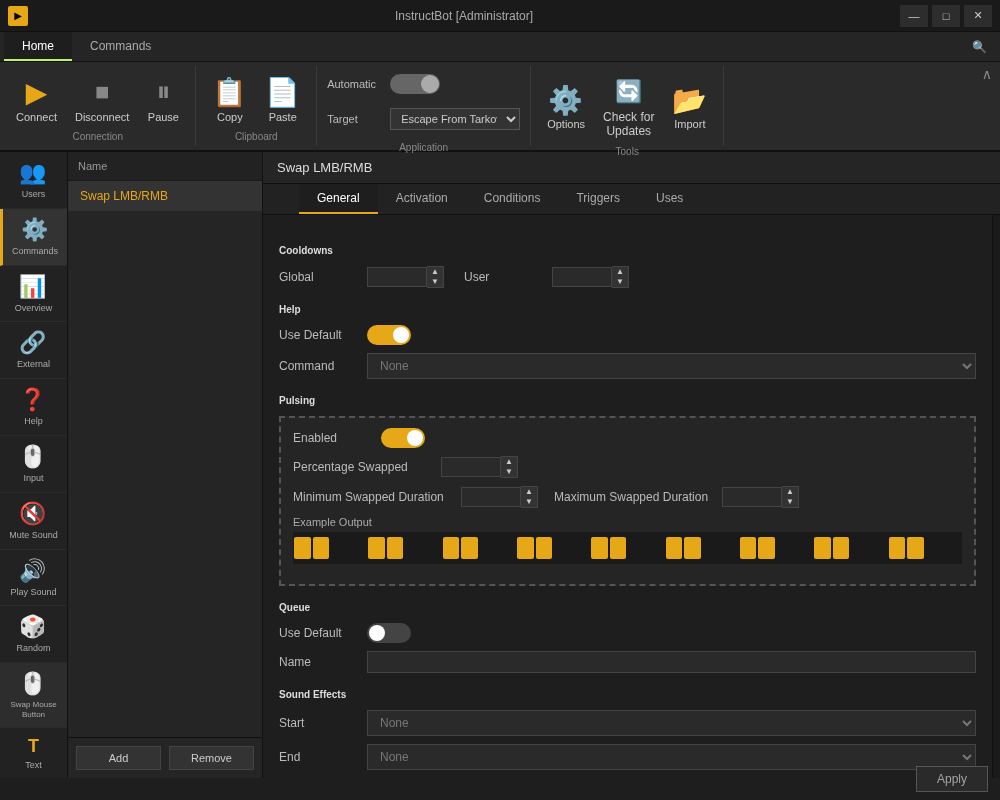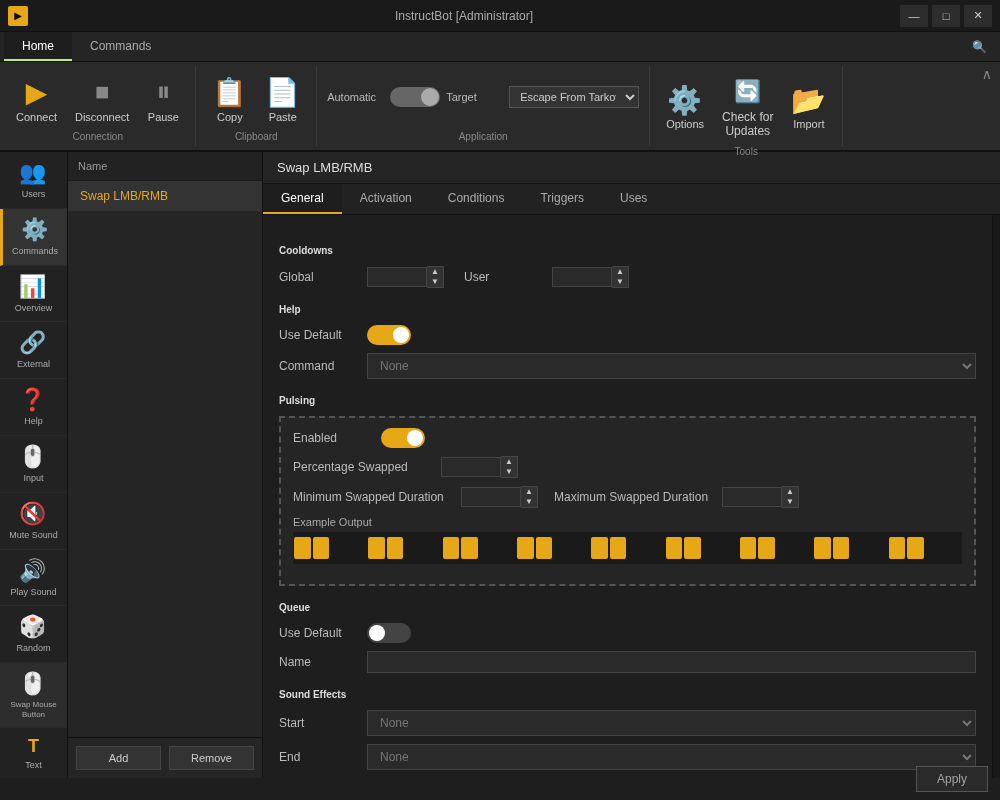--- a/index.html
+++ b/index.html
@@ -275,20 +275,21 @@
       background: #252525;
       border-bottom: 1px solid #111;
       font-weight: 500;
     }
 
     
     #sub-tabs {
       display: flex;
       background: #222;
       border-bottom: 1px solid #111;
+      padding-left: 36px;
     }
     .sub-tab {
       padding: 7px 18px;
       cursor: pointer;
       color: #aaa;
       font-size: 12px;
       border-bottom: 2px solid transparent;
     }
     .sub-tab.active {
       color: #fff;
@@ -536,21 +537,21 @@
       </div>
       <div class="ribbon-btn">
         <div class="icon grey">📄</div>
         <div class="label">Paste</div>
       </div>
     </div>
     <div class="group-label">Clipboard</div>
   </div>
 
   <div class="ribbon-group" style="min-width:200px;">
-    <div style="display:flex;flex-direction:row;gap:6px;flex:1;padding-top:4px;">
+    <div style="display:flex;flex-direction:column;gap:6px;flex:1;padding-top:4px;">
       <div class="form-row">
         <span style="font-size:11px;color:#bbb;min-width:55px;">Automatic</span>
         <div class="toggle-track on">
           <div class="toggle-knob"></div>
         </div>
       </div>
       <div class="form-row">
         <span style="font-size:11px;color:#bbb;min-width:55px;">Target</span>
         <select class="target-dropdown">
           <option>Escape From Tarkov</option>

